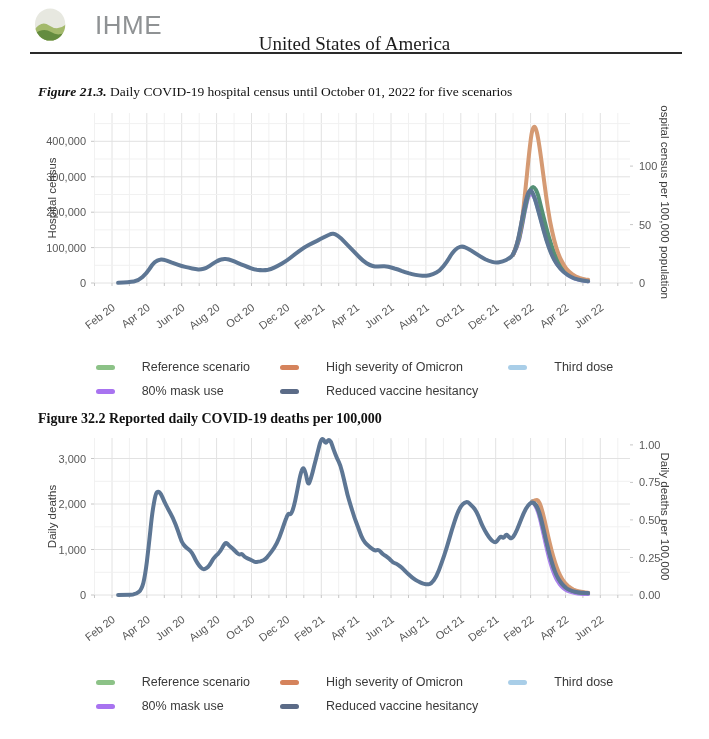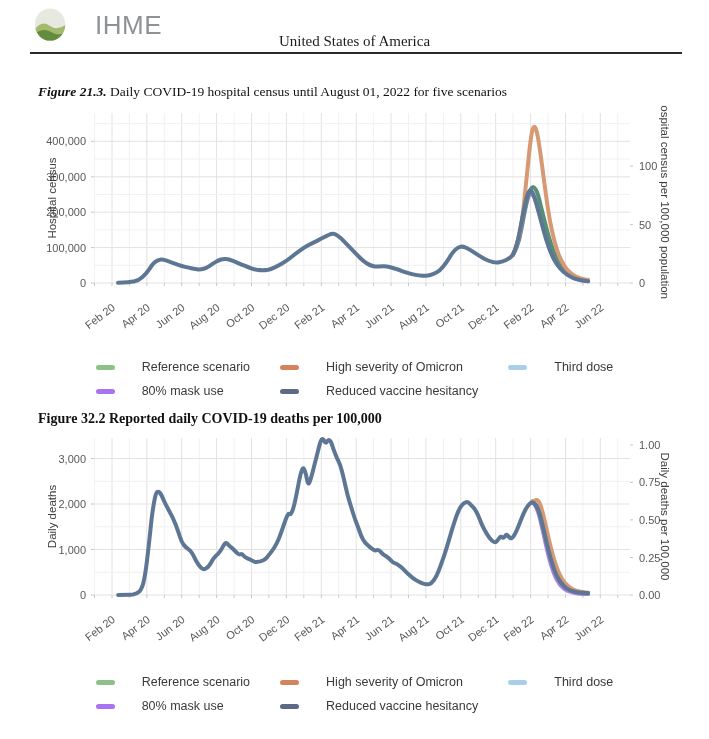--- a/index.html
+++ b/index.html
@@ -1,21 +1,21 @@
 <!DOCTYPE html>
 <html><head>
 <meta charset="utf-8">
 <style>
   html,body{margin:0;padding:0;background:#ffffff;}
   body{width:709px;height:739px;position:relative;font-family:"Liberation Sans",sans-serif;overflow:hidden;}
 
   .logo-wrap{position:absolute;left:34px;top:7px;display:flex;align-items:center;gap:25px;}
   .logo-text{font-size:26px;color:#8f9294;letter-spacing:0.5px;line-height:1;}
   .header-title{position:absolute;left:0;top:33px;width:709px;text-align:center;
-    font-family:"Liberation Serif",serif;font-size:15px;color:#1c1c1c;}
+    font-family:"Liberation Serif",serif;font-size:19px;color:#1c1c1c;}
   .header-rule{position:absolute;left:30px;top:52px;width:652px;border-top:2px solid #2a2a2a;}
 
   .caption{position:absolute;left:38px;font-family:"Liberation Serif",serif;font-size:13.5px;color:#111;}
   .cap-bold{font-weight:bold;font-style:italic;}
   #caption1{top:84px;}
   #caption2{top:411px;font-weight:bold;font-size:14px;}
 
   #chart1{position:absolute;left:0;top:105px;}
   #chart2{position:absolute;left:0;top:429px;}
 
@@ -49,21 +49,21 @@
       <path d="M0,24 Q8,13 16,19 Q26,26 36,16 L36,36 L0,36 Z" fill="#a3b96b"></path>
       <path d="M0,28 Q10,21 18,26 Q27,32 36,24 L36,36 L0,36 Z" fill="#648c3f"></path>
     </g>
   </svg>
   <span class="logo-text">IHME</span>
 </div>
 <div class="header-title">United States of America</div>
 <div class="header-rule"></div>
 
 <div class="caption" id="caption1">
-  <span class="cap-bold">Figure 21.3.</span><span> Daily COVID-19 hospital census until August 01, 2022 for five scenarios</span>
+  <span class="cap-bold">Figure 21.3.</span><span> Daily COVID-19 hospital census until October 01, 2022 for five scenarios</span>
 </div>
 
 <svg id="chart1" width="709" height="232">
     <line x1="94.5" y1="8" x2="94.5" y2="178" class="gl-minor"></line>
     <line x1="112" y1="8" x2="112" y2="178" class="gl-major"></line>
     <line x1="129.4" y1="8" x2="129.4" y2="178" class="gl-minor"></line>
     <line x1="146.8" y1="8" x2="146.8" y2="178" class="gl-major"></line>
     <line x1="164.3" y1="8" x2="164.3" y2="178" class="gl-minor"></line>
     <line x1="181.7" y1="8" x2="181.7" y2="178" class="gl-major"></line>
     <line x1="199.2" y1="8" x2="199.2" y2="178" class="gl-minor"></line>

